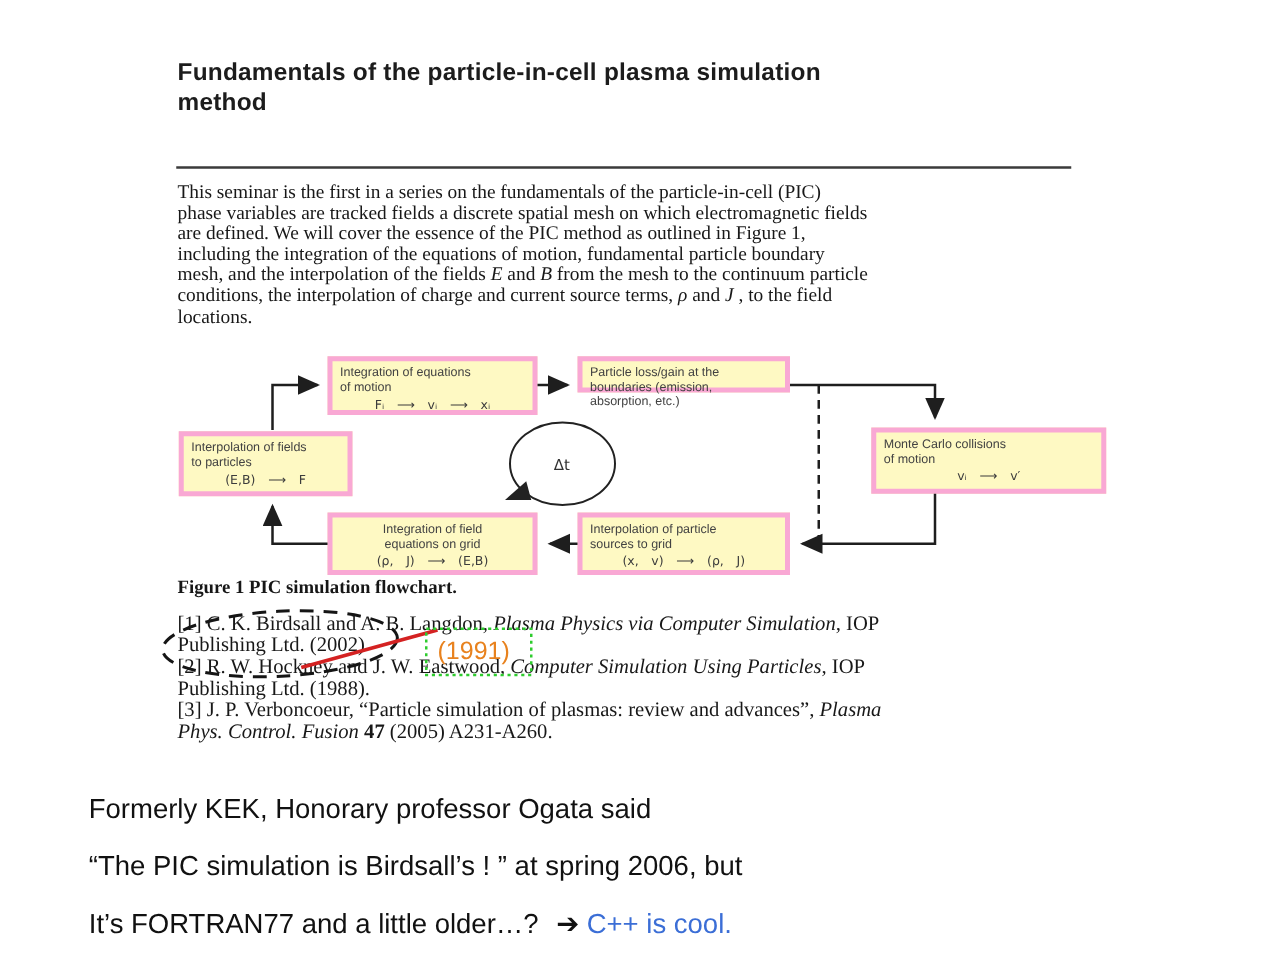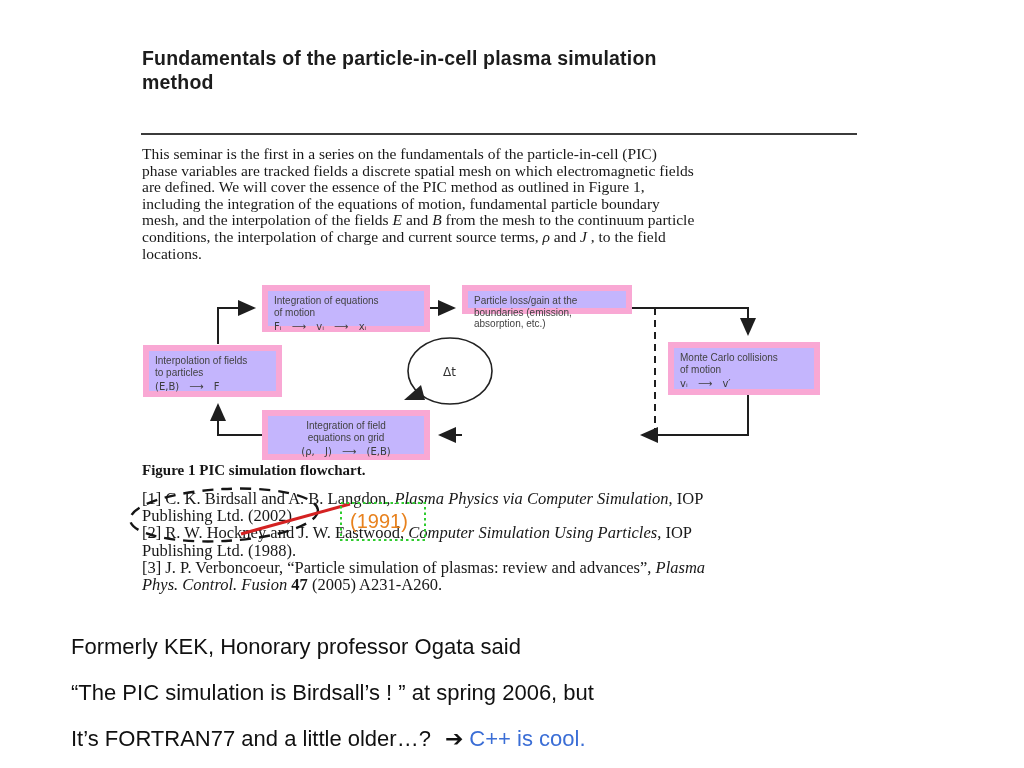--- a/index.html
+++ b/index.html
@@ -25,31 +25,31 @@
   .refs {
     position:absolute; left:142px; top:490px;
     font:16.5px/17.2px "Liberation Serif", serif; color:#181818; white-space:nowrap;
   }
   .fig-caption {
     position:absolute; left:142px; top:461px;
     font:bold 15px/18px "Liberation Serif", serif; color:#161616;
   }
   
   .fc-box {
-    position:absolute; box-sizing:border-box; border:6px solid #f9a8d4; background:#c4b5fd;
+    position:absolute; box-sizing:border-box; border:4px solid #f9a8d4; background:#fef9c3;
     color:#424242; font:10px/11.5px "Liberation Sans", sans-serif; padding:4px 6px 2px 6px;
   }
   .fc-formula {
-    margin-top:3px; word-spacing:7px;
+    margin-top:3px; text-align:center; word-spacing:7px;
     font-family:"DejaVu Sans", sans-serif; color:#3c3c3c;
   }
   #fc-box-1 { left:262px; top:285px; width:168px; height:47px; }
   #fc-box-2 { left:462px; top:285px; width:170px; height:29px; }
   #fc-box-3 { left:143px; top:345px; width:139px; height:52px; }
-  #fc-box-4 { left:668px; top:342px; width:152px; height:53px; }
+  #fc-box-4 { left:697px; top:342px; width:188px; height:53px; }
   #fc-box-5 { left:262px; top:410px; width:168px; height:50px; text-align:center; }
   #fc-box-6 { left:462px; top:410px; width:170px; height:50px; }
   .overlay-svg { position:absolute; inset:0; pointer-events:none; z-index:5; }
   
   .year-correction {
     position:absolute; left:350px; top:509px; z-index:6;
     font:20px/24px "Liberation Sans", sans-serif; color:#e8821e;
   }
   
   .note { position:absolute; left:71px; font:22px/27px "Liberation Sans", sans-serif; color:#111111; white-space:nowrap; }
@@ -103,20 +103,25 @@
     <div class="fc-box" id="fc-box-4">
       <div>Monte Carlo collisions</div>
       <div>of motion</div>
       <div class="fc-formula">vᵢ ⟶ v′</div>
     </div>
     <div class="fc-box" id="fc-box-5">
       <div>Integration of field</div>
       <div>equations on grid</div>
       <div class="fc-formula">(ρ, J) ⟶ (E,B)</div>
     </div>
+    <div class="fc-box" id="fc-box-6">
+      <div>Interpolation of particle</div>
+      <div>sources to grid</div>
+      <div class="fc-formula">(x, v) ⟶ (ρ, J)</div>
+    </div>
 
     <div class="fig-caption">Figure 1 PIC simulation flowchart.</div>
 
     <div class="refs">
       <div><span>[1] C. K. Birdsall and A. B. Langdon, </span><span class="seg-i">Plasma Physics via Computer Simulation</span><span>, IOP</span></div>
       <div><span>Publishing Ltd. (2002)</span></div>
       <div><span>[2] R. W. Hockney and J. W. Eastwood, </span><span class="seg-i">Computer Simulation Using Particles</span><span>, IOP</span></div>
       <div><span>Publishing Ltd. (1988).</span></div>
       <div><span>[3] J. P. Verboncoeur, “Particle simulation of plasmas: review and advances”, </span><span class="seg-i">Plasma</span></div>
       <div><span class="seg-i">Phys. Control. Fusion</span><span> </span><span class="seg-b">47</span><span> (2005) A231-A260.</span></div>

